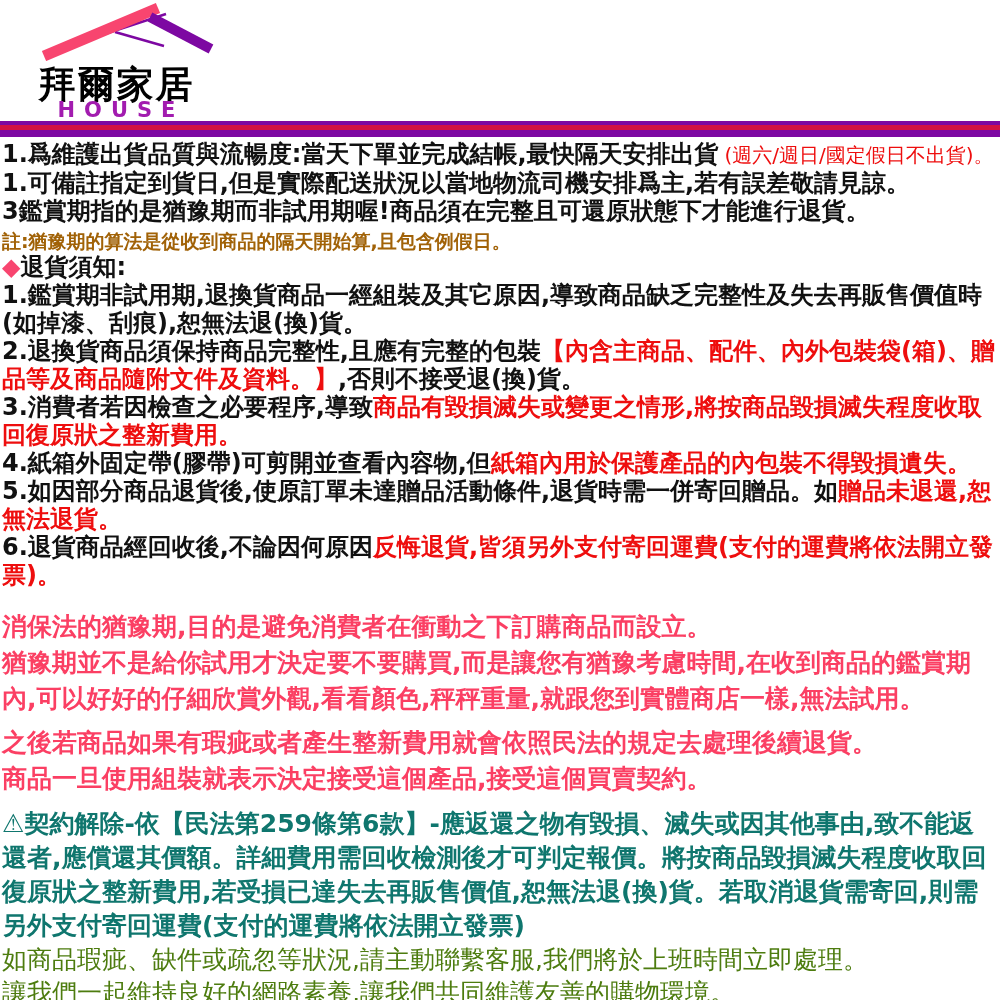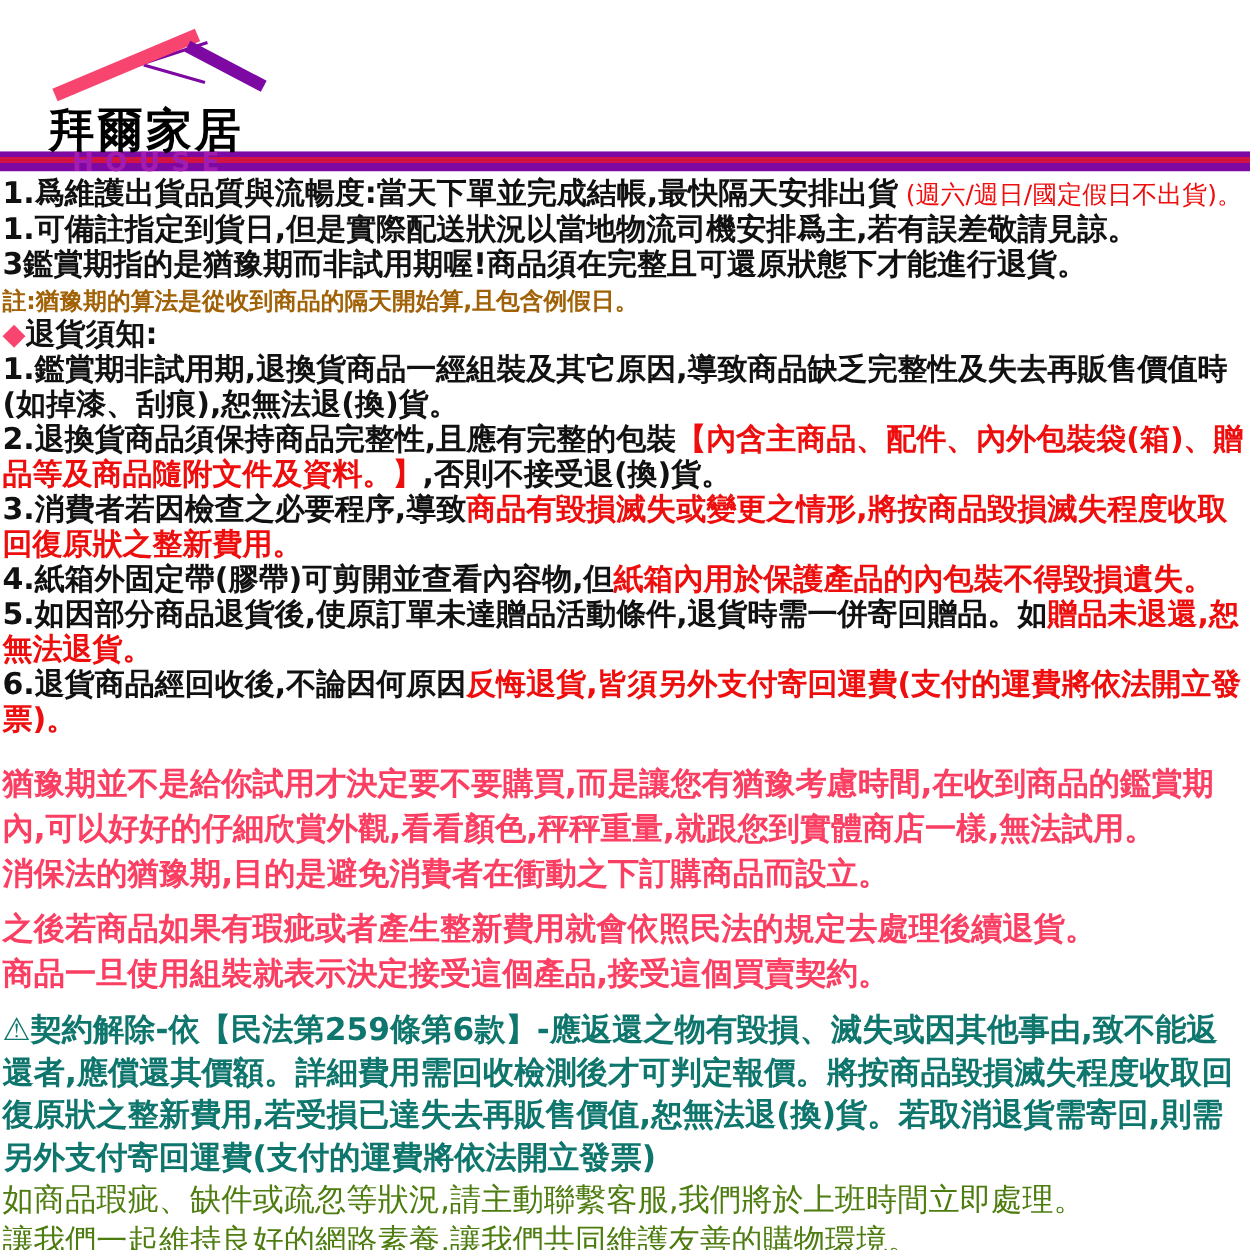--- a/index.html
+++ b/index.html
@@ -5,21 +5,21 @@
   html,body{margin:0;padding:0;}
   body{
     width:1000px;height:1000px;overflow:hidden;background:#fff;
     font-family:"DejaVu Sans",sans-serif;
     -webkit-font-smoothing:antialiased;
   }
   .page{position:relative;width:1000px;height:1000px;}
 
   
   .header{position:relative;width:1000px;height:121px;background:#fff;}
-  .logo{position:absolute;left:14px;top:0;width:205px;height:148px;margin-top:20px;}
+  .logo{position:absolute;left:14px;top:0;width:205px;height:148px;}
   .roof{position:absolute;left:4px;top:1px;}
   .brand{position:absolute;left:0;top:60px;width:205px;text-align:center;
     font-size:37px;font-weight:700;color:#000;letter-spacing:2px;white-space:nowrap;}
   .brand-sub{position:absolute;left:0;top:98px;width:205px;text-align:center;
     font-size:21px;font-weight:700;color:#a21caf;letter-spacing:9px;text-indent:9px;}
   .title{
     position:absolute;left:226px;top:36px;margin:0;white-space:nowrap;
     font-size:64px;font-weight:700;color:#333333;letter-spacing:46px;
     -webkit-text-stroke:6px #ffffff;paint-order:stroke fill;
     text-shadow:4px 4px 3px #b8b8b8;
@@ -84,22 +84,22 @@
     <p class="ret-head"><span class="diamond">◆</span><span>退貨須知:</span></p>
 
     <p class="ret-item">1.鑑賞期非試用期,退換貨商品一經組裝及其它原因,導致商品缺乏完整性及失去再販售價值時(如掉漆、刮痕),恕無法退(換)貨。</p>
     <p class="ret-item"><span>2.退換貨商品須保持商品完整性,且應有完整的包裝</span><span class="hl">【內含主商品、配件、內外包裝袋(箱)、贈品等及商品隨附文件及資料。】</span><span>,否則不接受退(換)貨。</span></p>
     <p class="ret-item"><span>3.消費者若因檢查之必要程序,導致</span><span class="hl">商品有毀損滅失或變更之情形,將按商品毀損滅失程度收取回復原狀之整新費用。</span></p>
     <p class="ret-item"><span>4.紙箱外固定帶(膠帶)可剪開並查看內容物,但</span><span class="hl">紙箱內用於保護產品的內包裝不得毀損遺失。</span></p>
     <p class="ret-item"><span>5.如因部分商品退貨後,使原訂單未達贈品活動條件,退貨時需一併寄回贈品。如</span><span class="hl">贈品未退還,恕無法退貨。</span></p>
     <p class="ret-item"><span>6.退貨商品經回收後,不論因何原因</span><span class="hl">反悔退貨,皆須另外支付寄回運費(支付的運費將依法開立發票)。</span></p>
 
     <div class="cool-block-1">
+      <p class="cool">消保法的猶豫期,目的是避免消費者在衝動之下訂購商品而設立。</p>
       <p class="cool">猶豫期並不是給你試用才決定要不要購買,而是讓您有猶豫考慮時間,在收到商品的鑑賞期內,可以好好的仔細欣賞外觀,看看顏色,秤秤重量,就跟您到實體商店一樣,無法試用。</p>
-      <p class="cool">消保法的猶豫期,目的是避免消費者在衝動之下訂購商品而設立。</p>
     </div>
 
     <div class="cool-block-2">
       <p class="cool">之後若商品如果有瑕疵或者產生整新費用就會依照民法的規定去處理後續退貨。</p>
       <p class="cool">商品一旦使用組裝就表示決定接受這個產品,接受這個買賣契約。</p>
     </div>
 
     <p class="contract"><span class="warn-ic">⚠</span><span>契約解除-依【民法第259條第6款】-應返還之物有毀損、滅失或因其他事由,致不能返還者,應償還其價額。詳細費用需回收檢測後才可判定報價。將按商品毀損滅失程度收取回復原狀之整新費用,若受損已達失去再販售價值,恕無法退(換)貨。若取消退貨需寄回,則需另外支付寄回運費(支付的運費將依法開立發票)</span></p>
 
     <div class="footer-block">

